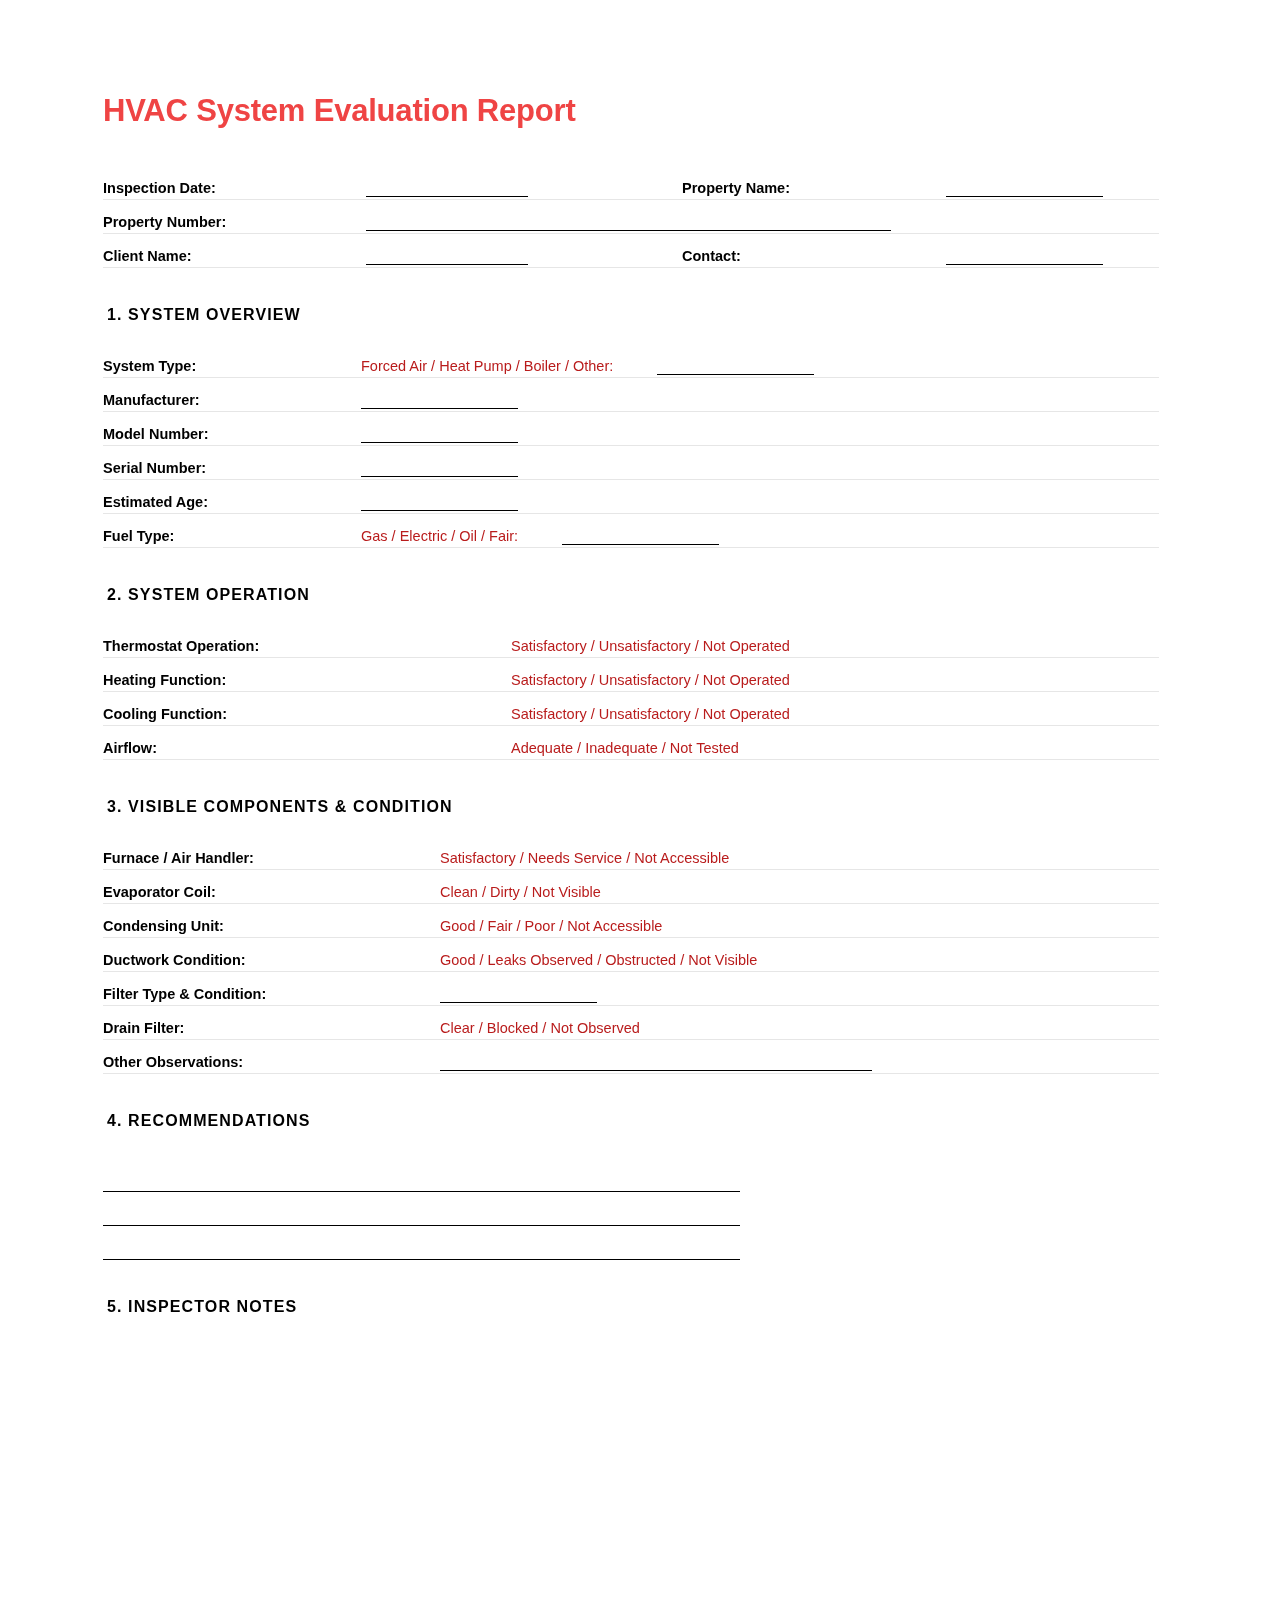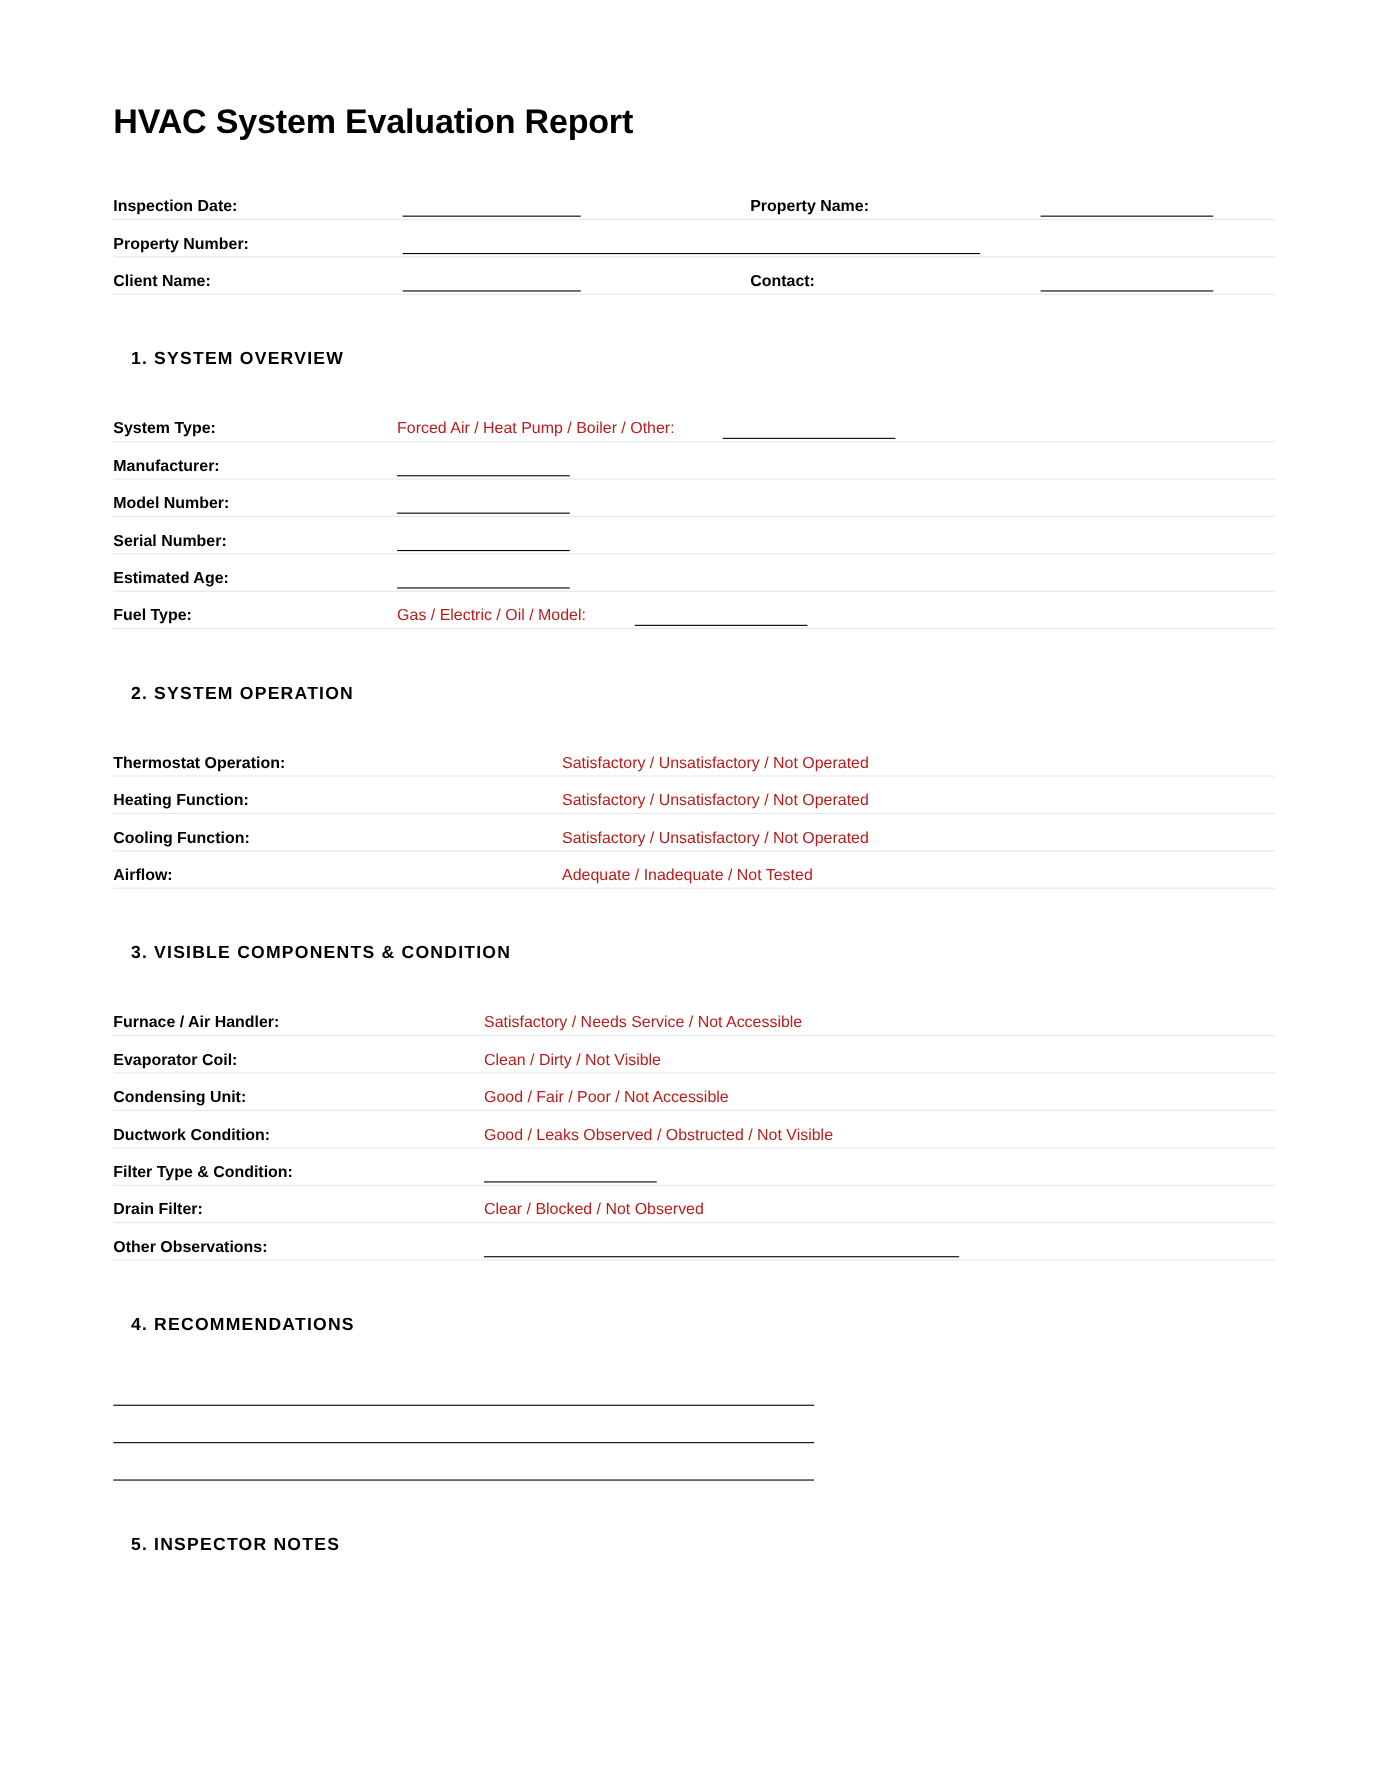--- a/index.html
+++ b/index.html
@@ -31,21 +31,21 @@
   }
 
   
   .doc-title {
     font-size: 31px;
     font-weight: bold;
     letter-spacing: -0.2px;
     margin: 0;
     padding-top: 94px;
     line-height: 1.1;
-    color: #000000;
+    color: #ef4444;
   }
 
   
   .field-table {
     width: 1056px;
     margin-top: 36px;
   }
   .frow {
     display: flex;
     align-items: flex-end;
@@ -87,21 +87,21 @@
   .rule-155 { width: 157px; }
   .rule-525 { width: 525px; }
   .rule-430 { width: 432px; }
 
   
   .sec-head {
     font-size: 16px;
     font-weight: bold;
     letter-spacing: 1.1px;
     text-transform: uppercase;
-    margin: 16px;
+    margin: 4px;
     padding-top: 34px;
     padding-bottom: 14px;
     color: #000;
   }
 
   
   .s1-lbl { width: 222px; }
   
   .s2-lbl { width: 372px; }
   
@@ -178,21 +178,21 @@
         <span><span class="rule rule-155"></span></span>
       </div>
 
       <div class="frow">
         <span class="flabel s1-lbl">Estimated Age:</span>
         <span><span class="rule rule-155"></span></span>
       </div>
 
       <div class="frow">
         <span class="flabel s1-lbl">Fuel Type:</span>
-        <span class="fval">Gas / Electric / Oil / Model:</span>
+        <span class="fval">Gas / Electric / Oil / Fair:</span>
         <span style="margin-left:8px"><span class="rule rule-155"></span></span>
       </div>
 
     </div>
 
     <h2 class="sec-head">2. SYSTEM OPERATION</h2>
 
     <div class="field-table" style="margin-top:0">
 
       <div class="frow">

